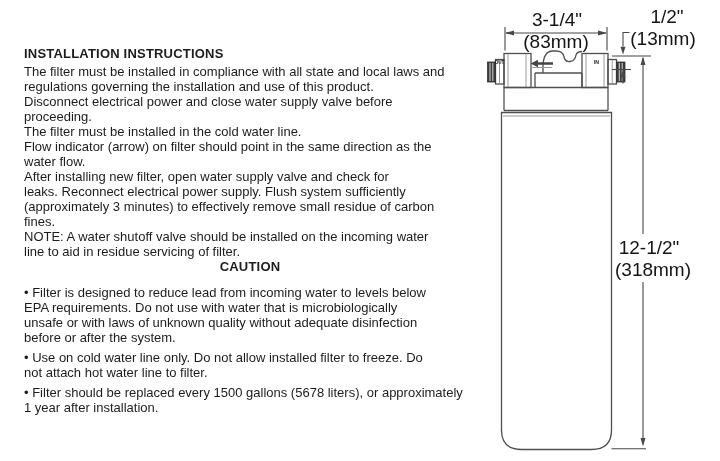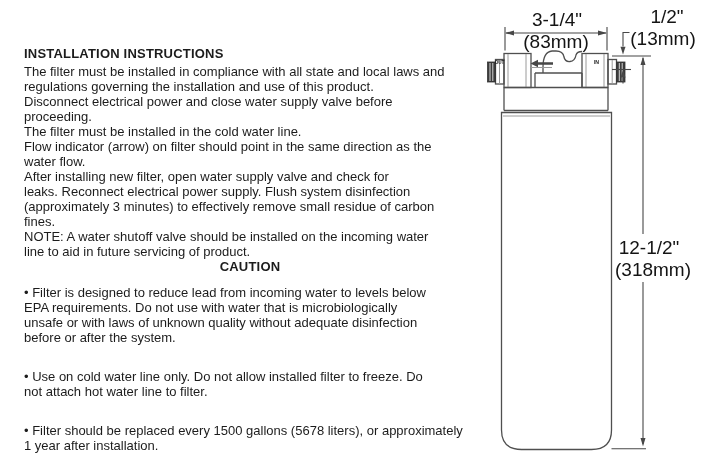--- a/index.html
+++ b/index.html
@@ -24,21 +24,21 @@
     margin:0 0 2px 0;
     white-space:nowrap;
   }
   .tline {
     font-size:13px;
     line-height:15px;
     white-space:nowrap;
   }
   .caution-heading { margin:0;text-align:center; }
   .cpara { margin-top:10px; }
-  .cpara + .cpara { margin-top:24px; }
+  .cpara + .cpara { margin-top:5px; }
   svg { position:absolute; left:0; top:0; }
   .outline { stroke:#4f4f4f; stroke-width:1.3; fill:none; }
   .thin    { stroke:#9a9a9a; stroke-width:1;   fill:none; }
   .dim     { stroke:#474747; stroke-width:1.1; fill:none; }
   .dimfill { fill:#474747; stroke:none; }
   .darkfill{ fill:#3c3c3c; stroke:#333; stroke-width:0.8; }
   .ridge   { stroke:#e6e6e6; stroke-width:0.9; fill:none; }
   .dimtext {
     font-family:"Liberation Sans", sans-serif;
     font-size:19px;
@@ -58,25 +58,25 @@
   <div>
 
   <div class="tline">The filter must be installed in compliance with all state and local laws and</div>
       <div class="tline">regulations governing the installation and use of this product.</div>
       <div class="tline">Disconnect electrical power and close water supply valve before</div>
       <div class="tline">proceeding.</div>
       <div class="tline">The filter must be installed in the cold water line.</div>
       <div class="tline">Flow indicator (arrow) on filter should point in the same direction as the</div>
       <div class="tline">water flow.</div>
       <div class="tline">After installing new filter, open water supply valve and check for</div>
-      <div class="tline">leaks. Reconnect electrical power supply. Flush system disinfection</div>
+      <div class="tline">leaks. Reconnect electrical power supply. Flush system sufficiently</div>
       <div class="tline">(approximately 3 minutes) to effectively remove small residue of carbon</div>
       <div class="tline">fines.</div>
       <div class="tline">NOTE: A water shutoff valve should be installed on the incoming water</div>
-      <div class="tline">line to aid in future servicing of product.</div>
+      <div class="tline">line to aid in residue servicing of filter.</div>
     </div>
 
   <div class="sec-heading caution-heading">CAUTION</div>
   <div class="cpara">
 
   <div class="tline">• Filter is designed to reduce lead from incoming water to levels below</div>
       <div class="tline">EPA requirements. Do not use with water that is microbiologically</div>
       <div class="tline">unsafe or with laws of unknown quality without adequate disinfection</div>
       <div class="tline">before or after the system.</div>
     </div>

